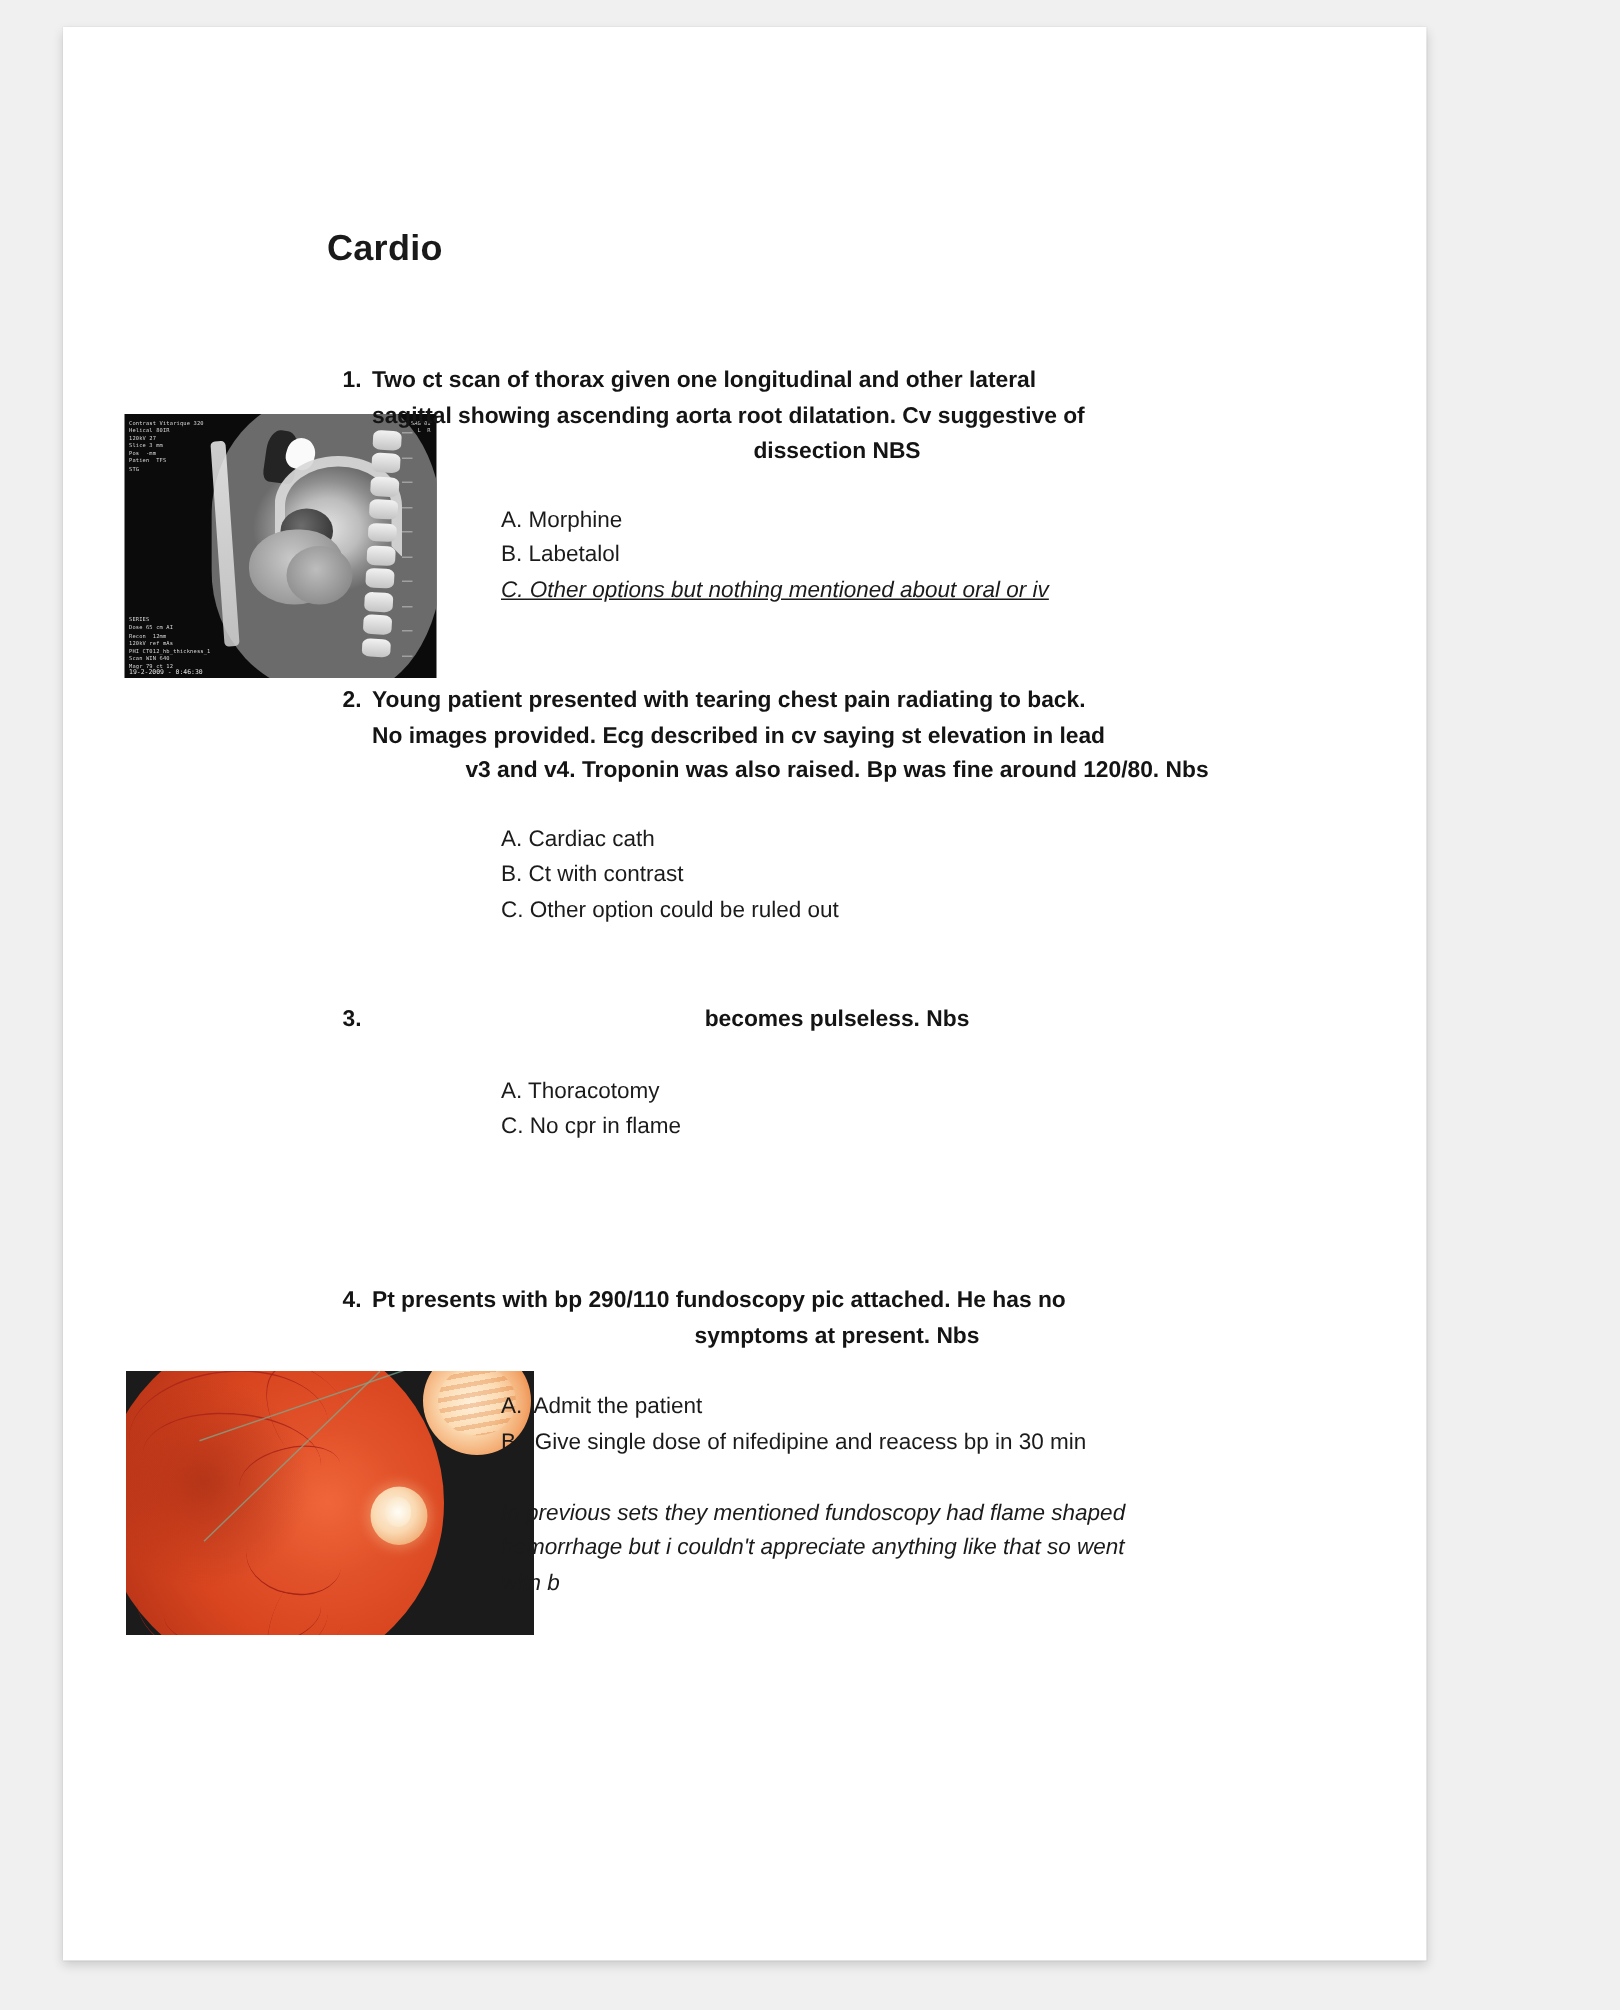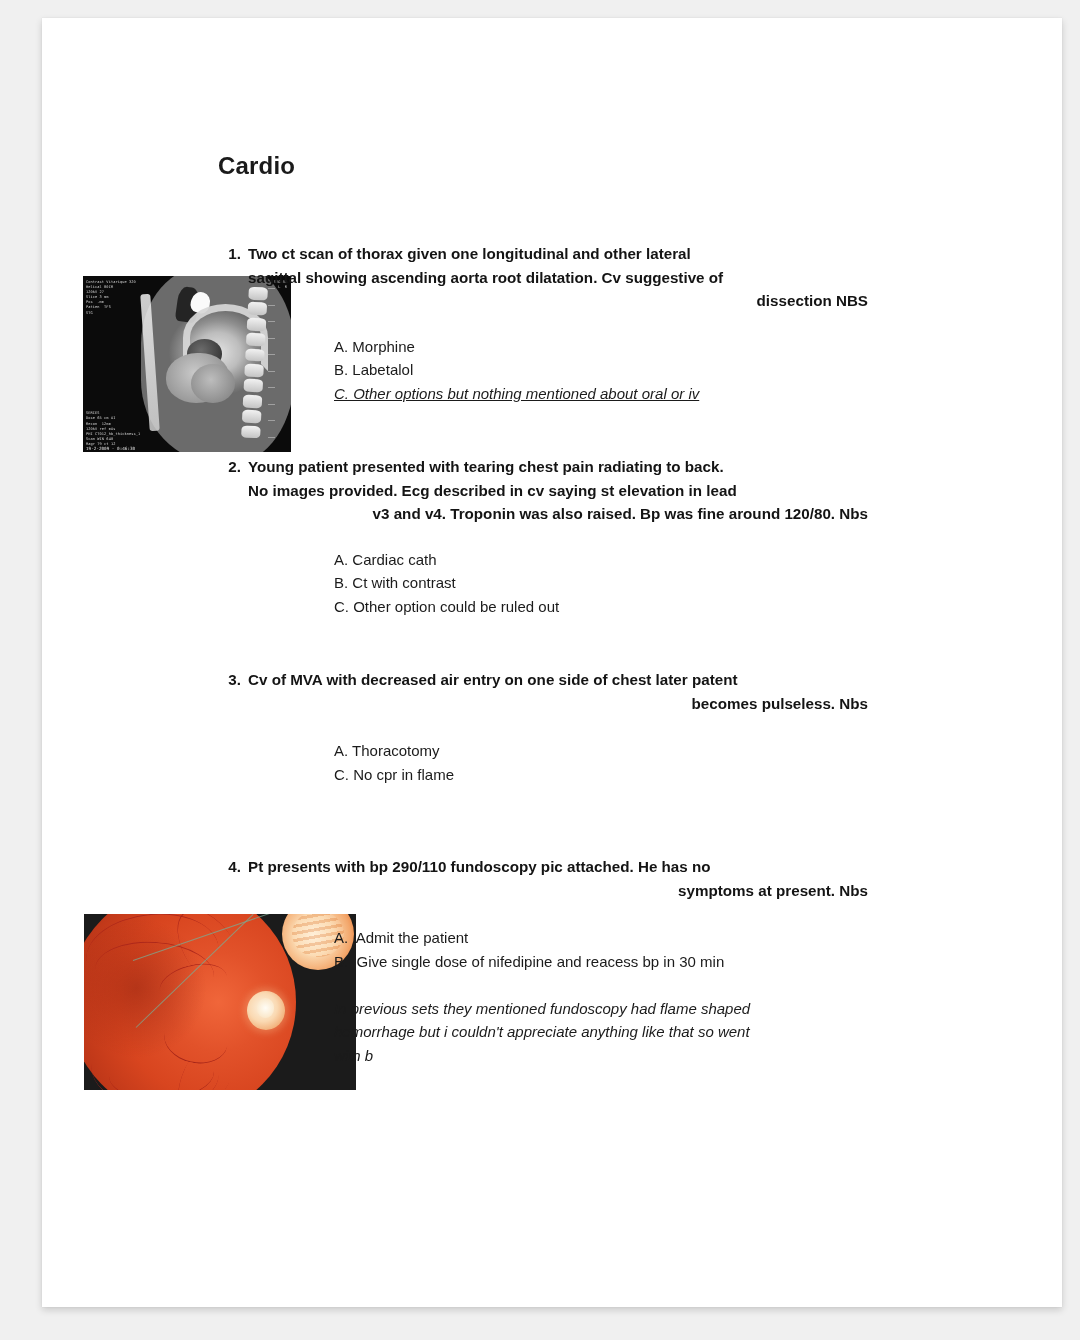--- a/index.html
+++ b/index.html
@@ -12,24 +12,25 @@
     height: 1340px;
     background: #f0f0f0;
     font-family: "Liberation Sans", sans-serif;
     overflow: hidden;
   }
 
   .page-sheet {
     position: absolute;
     left: 42px;
     top: 18px;
-    width: 1020px;
+    width: 892px;
     height: 1289px;
     background: #ffffff;
     box-shadow: 0 3px 7px rgba(0,0,0,0.16), 0 0 1px rgba(0,0,0,0.10);
+    padding-left: 17px;
   }
 
   .doc-title {
     position: absolute;
     left: 176px;
     top: 134px;
     font-size: 24px;
     font-weight: bold;
     color: #1a1a1a;
     letter-spacing: 0.2px;
@@ -56,21 +57,21 @@
     position: absolute;
     left: -31px;
     top: 0;
     width: 24px;
     text-align: right;
     font-weight: bold;
     font-size: 15.2px;
     color: #141414;
   }
   .q-head .lastline {
-    text-align: right;
+    text-align: center;
   }
 
   .options {
     margin-left: 292px;
     width: 600px;
   }
   .option {
     font-size: 15px;
     line-height: 23.8px;
     color: #1b1b1b;
@@ -439,21 +440,20 @@
     <div class="options" style="margin-top:22px;">
       <div class="option">A. Cardiac cath</div>
       <div class="option">B. Ct with contrast</div>
       <div class="option">C. Other option could be ruled out</div>
     </div>
   </div>
 
   <div class="question" style="top: 650px;">
     <div class="q-head">
       <span class="q-num">3.</span>
-      <div>Cv of MVA with decreased air entry on one side of chest later patent</div>
       <div class="lastline">becomes pulseless. Nbs</div>
     </div>
     <div class="options" style="margin-top:24px;">
       <div class="option">A. Thoracotomy</div>
       <div class="option">C. No cpr in flame</div>
     </div>
   </div>
 
   <div class="question" style="top: 837px;">
     <div class="q-head">

